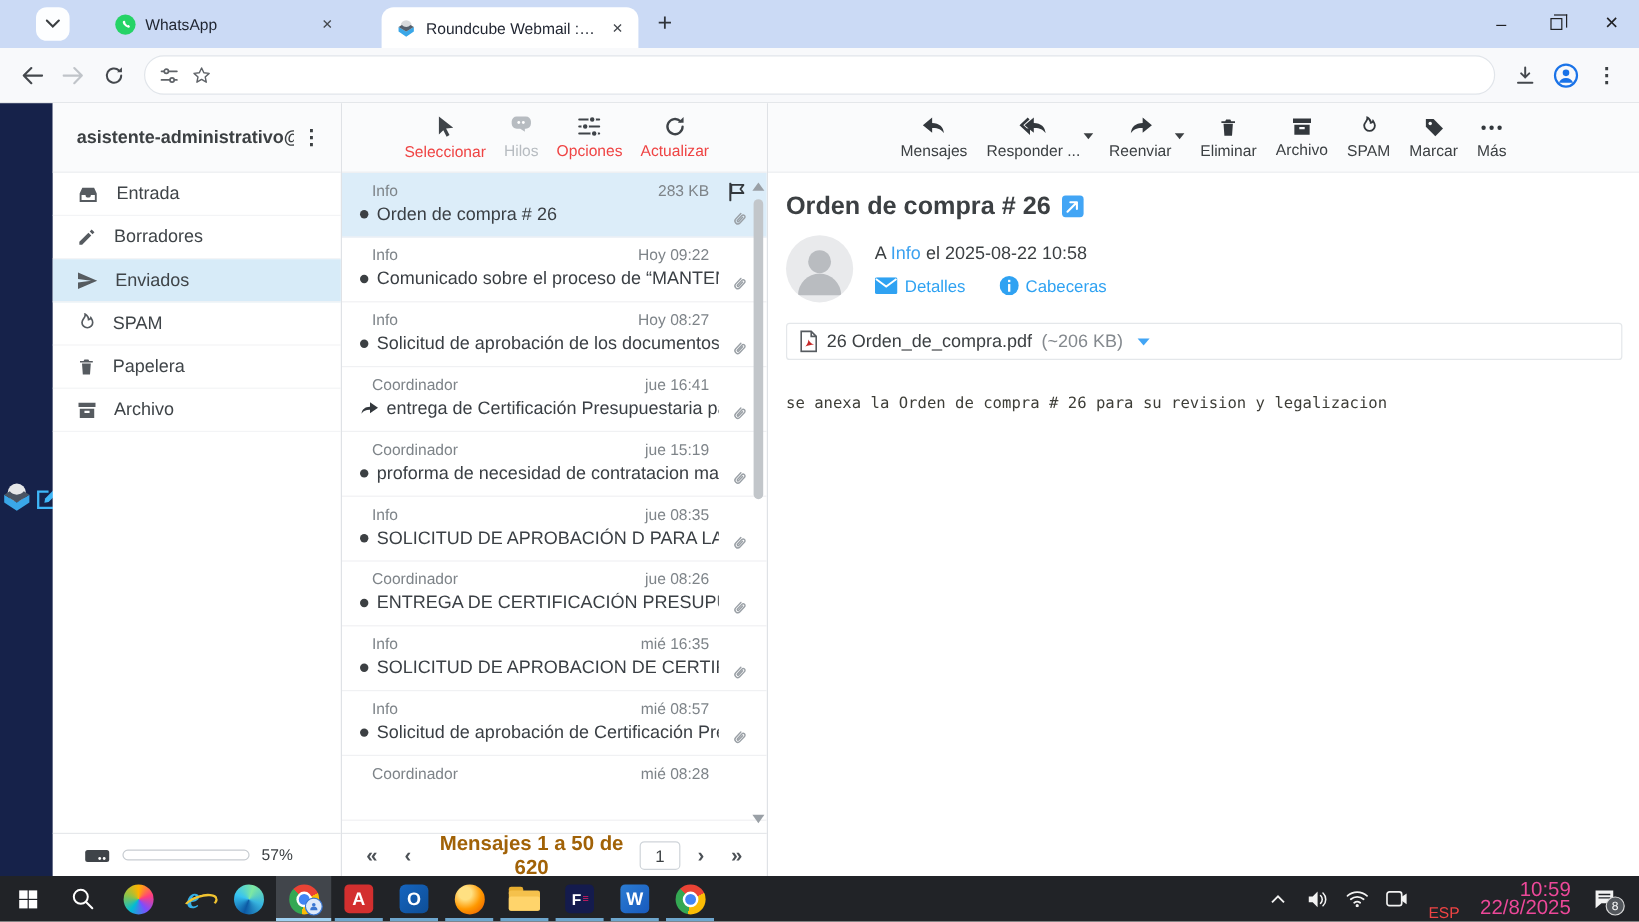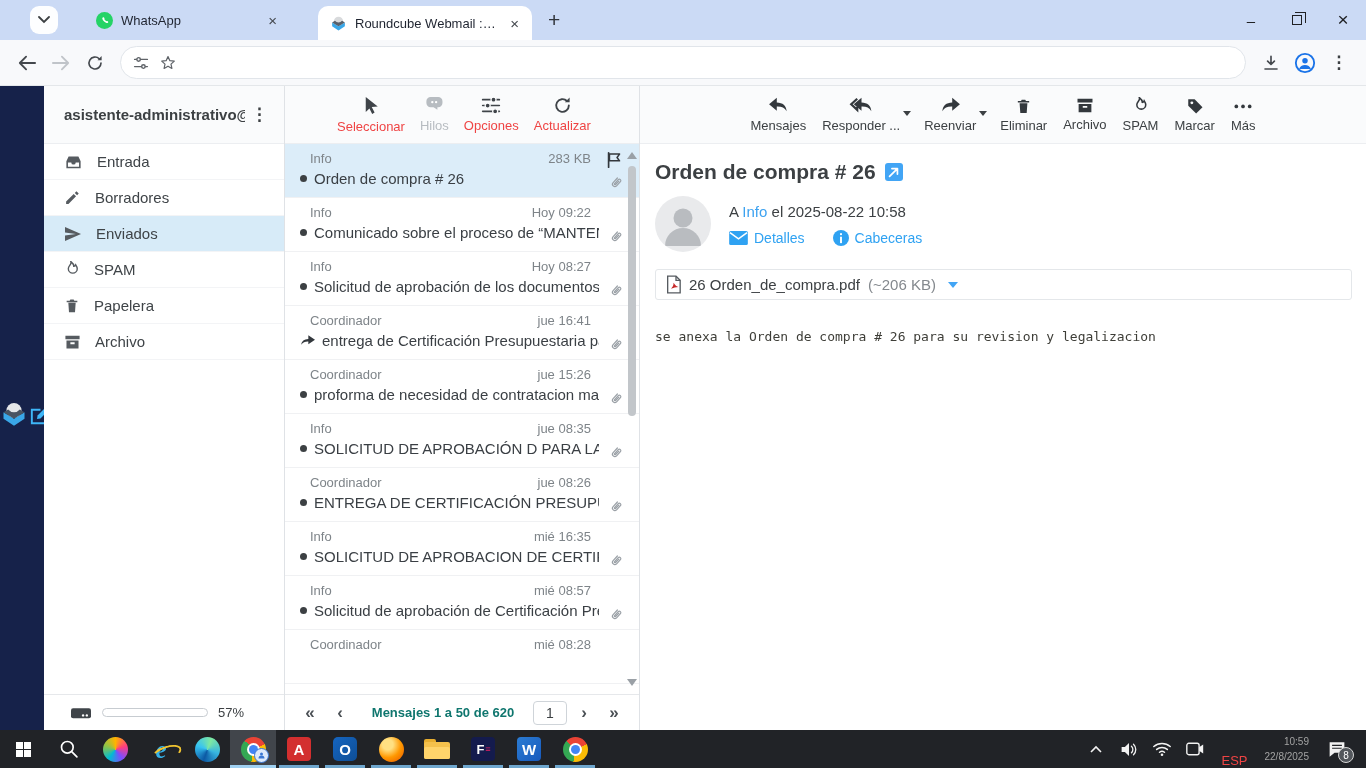--- a/index.html
+++ b/index.html
@@ -69,21 +69,21 @@
   .m-subject { flex:1; font-size:15px; color:#3a3f44; white-space:nowrap; overflow:hidden; }
   .m-flag { position:absolute; right:16px; top:8px; }
   .m-clip { position:absolute; right:16px; top:31px; }
   .sbar { position:absolute; right:1px; top:4px; bottom:4px; width:12px; }
   .sbar .up, .sbar .dn { position:absolute; left:1px; width:0; height:0; border-left:5px solid transparent; border-right:5px solid transparent; }
   .sbar .up { top:4px; border-bottom:7px solid #9aa0a6; }
   .sbar .dn { bottom:4px; border-top:7px solid #9aa0a6; }
   .sbar .thumb { position:absolute; left:2px; top:18px; height:250px; width:8px; background:#c2c6ca; border-radius:4px; }
   .pager { height:36px; border-top:1px solid #e6e8eb; display:flex; align-items:center; padding:0 12px 0 12px; gap:4px; }
   .pgbtn { font-size:17px; color:#4c5156; width:26px; text-align:center; cursor:pointer; font-weight:bold; }
-  .pglabel { flex:1; text-align:center; font-size:13px; font-weight:bold; color:#0f766e; }
+  .pglabel { flex:1; text-align:center; font-size:17px; font-weight:bold; color:#a16207; }
   .pgbox { width:34px; height:24px; border:1px solid #cfd4d9; border-radius:4px; font-size:14px; color:#3c4043; display:flex; align-items:center; justify-content:center; background:#fff; }
 
   .readcol { flex:1; display:flex; flex-direction:column; background:#fff; min-width:0; }
   .view-toolbar { height:58px; background:#fafbfc; border-bottom:1px solid #eceef1; display:flex; align-items:center; justify-content:center; gap:16px; }
   .vbtn { display:flex; flex-direction:column; align-items:center; gap:3px; cursor:pointer; color:#40454a; position:relative; }
   .vbtn .tlabel { font-size:13px; color:#3c4043; white-space:nowrap; }
   .caret { width:0; height:0; border-left:4px solid transparent; border-right:4px solid transparent; border-top:5px solid #3c4043; position:absolute; right:-11px; top:14px; }
   .view-content { padding:16px 14px 0 15px; }
   .subj-row { display:flex; align-items:center; gap:9px; }
   .subject-title { font-size:21px; font-weight:bold; color:#3c4043; }
@@ -124,21 +124,21 @@
   .fapp small { color:#e91e63; font-size:9px; letter-spacing:-1px; }
   .word { background:linear-gradient(135deg,#2b7cd3,#185abd); }
   .folder-ico { position:relative; width:26px; height:20px; }
   .folder-ico .back { position:absolute; inset:0; top:3px; background:#f5c14c; border-radius:2px; }
   .folder-ico .tab2 { position:absolute; top:0; left:0; width:12px; height:6px; background:#e8ae30; border-radius:2px 2px 0 0; }
   .folder-ico .front { position:absolute; left:0; right:0; bottom:0; height:12px; background:#ffd46b; border-radius:2px; }
   .firefox { background:radial-gradient(circle at 35% 30%,#ffe082 0 22%,#ff9800 55%,#e65100 100%); }
   .tray { margin-left:auto; display:flex; align-items:center; gap:7px; padding-right:12px; }
   .trayic { width:26px; height:38px; display:flex; align-items:center; justify-content:center; cursor:pointer; }
   .lang { color:#ef4444; font-size:13px; padding:0 6px; cursor:pointer;margin-top:22px; }
-  .clock { color:#a3a3a3; font-size:10px; text-align:right; line-height:15px; cursor:pointer; padding:0 4px; }
+  .clock { color:#ec4899; font-size:17px; text-align:right; line-height:15px; cursor:pointer; padding:0 4px; }
   .notif { position:relative; width:34px; height:38px; display:flex; align-items:center; justify-content:center; cursor:pointer; }
   .badge { position:absolute; right:0px; bottom:5px; width:16px; height:16px; border-radius:50%; background:#53575c; border:1px solid #d7d7d7; color:#fff; font-size:10px; display:flex; align-items:center; justify-content:center; }
 
   svg { display:block; }
 </style>
 </head>
 <body>
 
 <div class="screen">
 
@@ -464,21 +464,21 @@
 
     <svg class="m-clip" width="15" height="17" viewBox="0 0 24 24">
                 <g transform="rotate(43 12 12)">
                   <path d="M8.2 3.5v10a3.8 3.8 0 0 0 7.6 0v-9a2.4 2.4 0 0 0-4.8 0v8.6a1.1 1.1 0 0 0 2.2 0V5.5" fill="none" stroke="#9aa0a6" stroke-width="1.9" stroke-linecap="round"></path>
                 </g>
               </svg>
   </div>
             <div class="msg-row">
     <div class="m-line1">
       <span class="m-sender">Coordinador</span>
-      <span class="m-meta">jue 15:26</span>
+      <span class="m-meta">jue 15:19</span>
     </div>
     <div class="m-line2">
       <span class="m-dot"></span>
 
       <span class="m-subject">proforma de necesidad de contratacion mat…</span>
     </div>
 
     <svg class="m-clip" width="15" height="17" viewBox="0 0 24 24">
                 <g transform="rotate(43 12 12)">
                   <path d="M8.2 3.5v10a3.8 3.8 0 0 0 7.6 0v-9a2.4 2.4 0 0 0-4.8 0v8.6a1.1 1.1 0 0 0 2.2 0V5.5" fill="none" stroke="#9aa0a6" stroke-width="1.9" stroke-linecap="round"></path>

